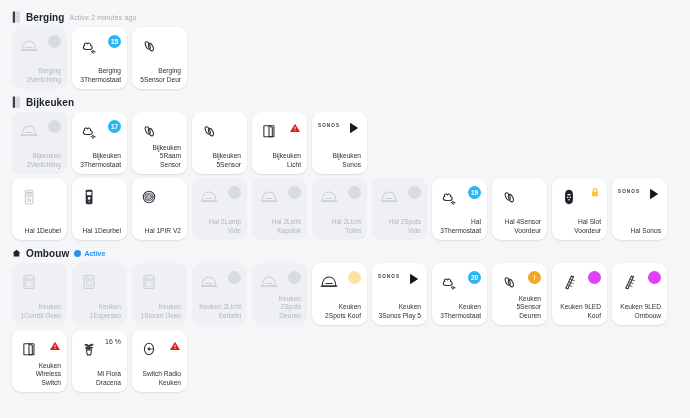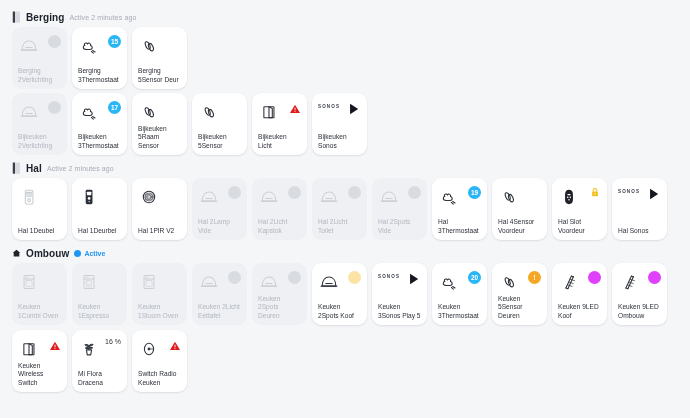--- a/index.html
+++ b/index.html
@@ -4,21 +4,21 @@
 <style>
   * { box-sizing: border-box; margin: 0; padding: 0; }
   html, body {
     width: 690px; height: 418px;
     background: #f5f6f8;
     font-family: "Liberation Sans", sans-serif;
     overflow: hidden;
   }
   .page { padding: 8px 6px 0 6px; }
 
-  .section { margin-bottom: 4px; }
+  .section { margin-bottom: 4px; text-align: right; }
 
   .sec-head {
     display: flex; align-items: center; gap: 5px;
     padding: 3px 6px 4px 6px;
   }
   .sec-icon {
     width: 9px; height: 12px;
     display: inline-flex; align-items: center; justify-content: center;
   }
   .sec-title {
@@ -146,105 +146,104 @@
               <ellipse cx="10.6" cy="11.4" rx="2.2" ry="4.3" transform="rotate(-24 10.6 11.4)"></ellipse>
                 <ellipse cx="14.1" cy="13.2" rx="2.2" ry="4.3" transform="rotate(-24 14.1 13.2)"></ellipse>
             </svg>
             <span class="badge"></span>
           </div>
           <div class="card-label">Berging 5Sensor Deur</div>
         </div>
       </div>
     </div>
     <div class="section">
-      <div class="cards">
-        <div class="card off">
-          <div class="card-top">
-            <svg class="glyph" viewBox="0 0 24 24" fill="none" stroke="#9ea4ae" stroke-width="1.1" stroke-linecap="round" stroke-linejoin="round">
-              <path d="M4.5 16.5 C4.5 9.8 8 6.5 12 6.5 C16 6.5 19.5 9.8 19.5 16.5 Z"></path>
-                <line x1="3.4" y1="16.5" x2="20.6" y2="16.5"></line>
-                <line x1="8.5" y1="13.6" x2="15.5" y2="13.6"></line>
-            </svg>
-            <span class="badge b-circle b-gray"></span>
-          </div>
-          <div class="card-label">Bijkeuken 2Verlichting</div>
-        </div>
-        <div class="card">
-          <div class="card-top">
-            <svg class="glyph" viewBox="0 0 24 24" fill="none" stroke="#30343c" stroke-width="1.2" stroke-linecap="round" stroke-linejoin="round">
-              <path d="M8.4 15.6 c-1.5 0-2.6-1-2.6-2.3 0-1 .7-1.7 1.6-2.1"></path>
-                <path d="M7.3 11.3 c-.6-.8-.4-1.9.5-2.4 .8-.5 1.9-.2 2.4 .6"></path>
-                <path d="M10.3 9.7 c.5-.9 1.7-1.2 2.6-.6 .8 .5 1.1 1.5 .7 2.3"></path>
-                <path d="M13.6 11.5 c1.1 .2 1.9 1.1 1.9 2.2 0 1.2-1 2.1-2.3 2.1 H8.4"></path>
-                <path d="M16 16.9 l2.6 1.6"></path>
-              <path d="M14.6 17.9 l2.1 1.9"></path>
-            </svg>
-            <span class="badge b-circle b-cyan">17</span>
-          </div>
-          <div class="card-label">Bijkeuken 3Thermostaat</div>
-        </div>
-        <div class="card">
-          <div class="card-top">
-            <svg class="glyph" viewBox="0 0 24 24" fill="none" stroke="#30343c" stroke-width="1.2" stroke-linecap="round" stroke-linejoin="round">
-              <ellipse cx="10.6" cy="11.4" rx="2.2" ry="4.3" transform="rotate(-24 10.6 11.4)"></ellipse>
-                <ellipse cx="14.1" cy="13.2" rx="2.2" ry="4.3" transform="rotate(-24 14.1 13.2)"></ellipse>
-            </svg>
-            <span class="badge"></span>
-          </div>
-          <div class="card-label">Bijkeuken 5Raam Sensor</div>
-        </div>
-        <div class="card">
-          <div class="card-top">
-            <svg class="glyph" viewBox="0 0 24 24" fill="none" stroke="#30343c" stroke-width="1.2" stroke-linecap="round" stroke-linejoin="round">
-              <ellipse cx="10.6" cy="11.4" rx="2.2" ry="4.3" transform="rotate(-24 10.6 11.4)"></ellipse>
-                <ellipse cx="14.1" cy="13.2" rx="2.2" ry="4.3" transform="rotate(-24 14.1 13.2)"></ellipse>
-            </svg>
-            <span class="badge"></span>
-          </div>
-          <div class="card-label">Bijkeuken 5Sensor</div>
-        </div>
-        <div class="card">
-          <div class="card-top">
-            <svg class="glyph" viewBox="0 0 24 24" fill="none" stroke="#30343c" stroke-width="1.2" stroke-linecap="round" stroke-linejoin="round">
-              <rect x="6.4" y="6.2" width="11" height="12.1" rx=".7"></rect>
-                <line x1="12" y1="6.4" x2="12" y2="18.1"></line>
-                <path d="M12 6.4 L15.6 8.2 L15.6 18.1 L12 18.1"></path>
-            </svg>
-            <span class="badge b-warn">
-      <svg viewBox="0 0 24 24" width="12" height="12">
-                <path d="M12 3.4 L22 20.2 H2 Z" fill="#e01b1b"></path>
-      <rect x="11.1" y="9" width="1.8" height="6" rx=".8" fill="#fff"></rect>
-      <circle cx="12" cy="17.2" r="1" fill="#fff"></circle>
-              </svg></span>
-          </div>
-          <div class="card-label">Bijkeuken Licht</div>
-        </div>
-        <div class="card">
-          <div class="card-top">
-            <span class="sonos-word">SONOS</span>
-            <span class="badge b-play">
-      <svg viewBox="0 0 24 24" width="15" height="16">
-                <path d="M6.5 3.6 L19.5 12 L6.5 20.4 Z" fill="#14181e"></path>
-              </svg></span>
-          </div>
-          <div class="card-label">Bijkeuken Sonos</div>
-        </div>
-      </div>
-    </div>
-    <div class="section">
       <div class="sec-head">
         <span class="sec-icon">
           <svg width="9" height="12" viewBox="0 0 12 16">
             <rect x="1" y="0.5" width="3.2" height="15" rx=".6" fill="#3a3f48"></rect>
             <rect x="5" y="0.5" width="5.6" height="15" rx=".6" fill="#d7dae0"></rect>
           </svg>
         </span>
-      <span class="sec-title">Hal</span>
-      <span class="sec-status">Active 2 minutes ago</span>
-      </div>
+      <span class="sec-title">Bijkeuken</span>
+      </div>
+      <div class="cards">
+        <div class="card off">
+          <div class="card-top">
+            <svg class="glyph" viewBox="0 0 24 24" fill="none" stroke="#9ea4ae" stroke-width="1.1" stroke-linecap="round" stroke-linejoin="round">
+              <path d="M4.5 16.5 C4.5 9.8 8 6.5 12 6.5 C16 6.5 19.5 9.8 19.5 16.5 Z"></path>
+                <line x1="3.4" y1="16.5" x2="20.6" y2="16.5"></line>
+                <line x1="8.5" y1="13.6" x2="15.5" y2="13.6"></line>
+            </svg>
+            <span class="badge b-circle b-gray"></span>
+          </div>
+          <div class="card-label">Bijkeuken 2Verlichting</div>
+        </div>
+        <div class="card">
+          <div class="card-top">
+            <svg class="glyph" viewBox="0 0 24 24" fill="none" stroke="#30343c" stroke-width="1.2" stroke-linecap="round" stroke-linejoin="round">
+              <path d="M8.4 15.6 c-1.5 0-2.6-1-2.6-2.3 0-1 .7-1.7 1.6-2.1"></path>
+                <path d="M7.3 11.3 c-.6-.8-.4-1.9.5-2.4 .8-.5 1.9-.2 2.4 .6"></path>
+                <path d="M10.3 9.7 c.5-.9 1.7-1.2 2.6-.6 .8 .5 1.1 1.5 .7 2.3"></path>
+                <path d="M13.6 11.5 c1.1 .2 1.9 1.1 1.9 2.2 0 1.2-1 2.1-2.3 2.1 H8.4"></path>
+                <path d="M16 16.9 l2.6 1.6"></path>
+              <path d="M14.6 17.9 l2.1 1.9"></path>
+            </svg>
+            <span class="badge b-circle b-cyan">17</span>
+          </div>
+          <div class="card-label">Bijkeuken 3Thermostaat</div>
+        </div>
+        <div class="card">
+          <div class="card-top">
+            <svg class="glyph" viewBox="0 0 24 24" fill="none" stroke="#30343c" stroke-width="1.2" stroke-linecap="round" stroke-linejoin="round">
+              <ellipse cx="10.6" cy="11.4" rx="2.2" ry="4.3" transform="rotate(-24 10.6 11.4)"></ellipse>
+                <ellipse cx="14.1" cy="13.2" rx="2.2" ry="4.3" transform="rotate(-24 14.1 13.2)"></ellipse>
+            </svg>
+            <span class="badge"></span>
+          </div>
+          <div class="card-label">Bijkeuken 5Raam Sensor</div>
+        </div>
+        <div class="card">
+          <div class="card-top">
+            <svg class="glyph" viewBox="0 0 24 24" fill="none" stroke="#30343c" stroke-width="1.2" stroke-linecap="round" stroke-linejoin="round">
+              <ellipse cx="10.6" cy="11.4" rx="2.2" ry="4.3" transform="rotate(-24 10.6 11.4)"></ellipse>
+                <ellipse cx="14.1" cy="13.2" rx="2.2" ry="4.3" transform="rotate(-24 14.1 13.2)"></ellipse>
+            </svg>
+            <span class="badge"></span>
+          </div>
+          <div class="card-label">Bijkeuken 5Sensor</div>
+        </div>
+        <div class="card">
+          <div class="card-top">
+            <svg class="glyph" viewBox="0 0 24 24" fill="none" stroke="#30343c" stroke-width="1.2" stroke-linecap="round" stroke-linejoin="round">
+              <rect x="6.4" y="6.2" width="11" height="12.1" rx=".7"></rect>
+                <line x1="12" y1="6.4" x2="12" y2="18.1"></line>
+                <path d="M12 6.4 L15.6 8.2 L15.6 18.1 L12 18.1"></path>
+            </svg>
+            <span class="badge b-warn">
+      <svg viewBox="0 0 24 24" width="12" height="12">
+                <path d="M12 3.4 L22 20.2 H2 Z" fill="#e01b1b"></path>
+      <rect x="11.1" y="9" width="1.8" height="6" rx=".8" fill="#fff"></rect>
+      <circle cx="12" cy="17.2" r="1" fill="#fff"></circle>
+              </svg></span>
+          </div>
+          <div class="card-label">Bijkeuken Licht</div>
+        </div>
+        <div class="card">
+          <div class="card-top">
+            <span class="sonos-word">SONOS</span>
+            <span class="badge b-play">
+      <svg viewBox="0 0 24 24" width="15" height="16">
+                <path d="M6.5 3.6 L19.5 12 L6.5 20.4 Z" fill="#14181e"></path>
+              </svg></span>
+          </div>
+          <div class="card-label">Bijkeuken Sonos</div>
+        </div>
+      </div>
+    </div>
+    <div class="section">
       <div class="cards">
         <div class="card">
           <div class="card-top">
             <svg class="glyph" viewBox="0 0 24 24" fill="none" stroke="#30343c" stroke-width="1.2" stroke-linecap="round" stroke-linejoin="round">
               <rect x="8" y="4.6" width="8.3" height="15" rx="1.2" stroke="#c9cdd4"></rect>
                 <line x1="9.3" y1="7" x2="15" y2="7" stroke="#c9cdd4"></line>
                 <line x1="9.3" y1="8.4" x2="15" y2="8.4" stroke="#c9cdd4"></line>
                 <line x1="9.3" y1="9.8" x2="15" y2="9.8" stroke="#c9cdd4"></line>
                 <line x1="9.3" y1="11.2" x2="15" y2="11.2" stroke="#c9cdd4"></line>
                 <circle cx="12.1" cy="15.4" r="1.6" stroke="#c9cdd4"></circle>

